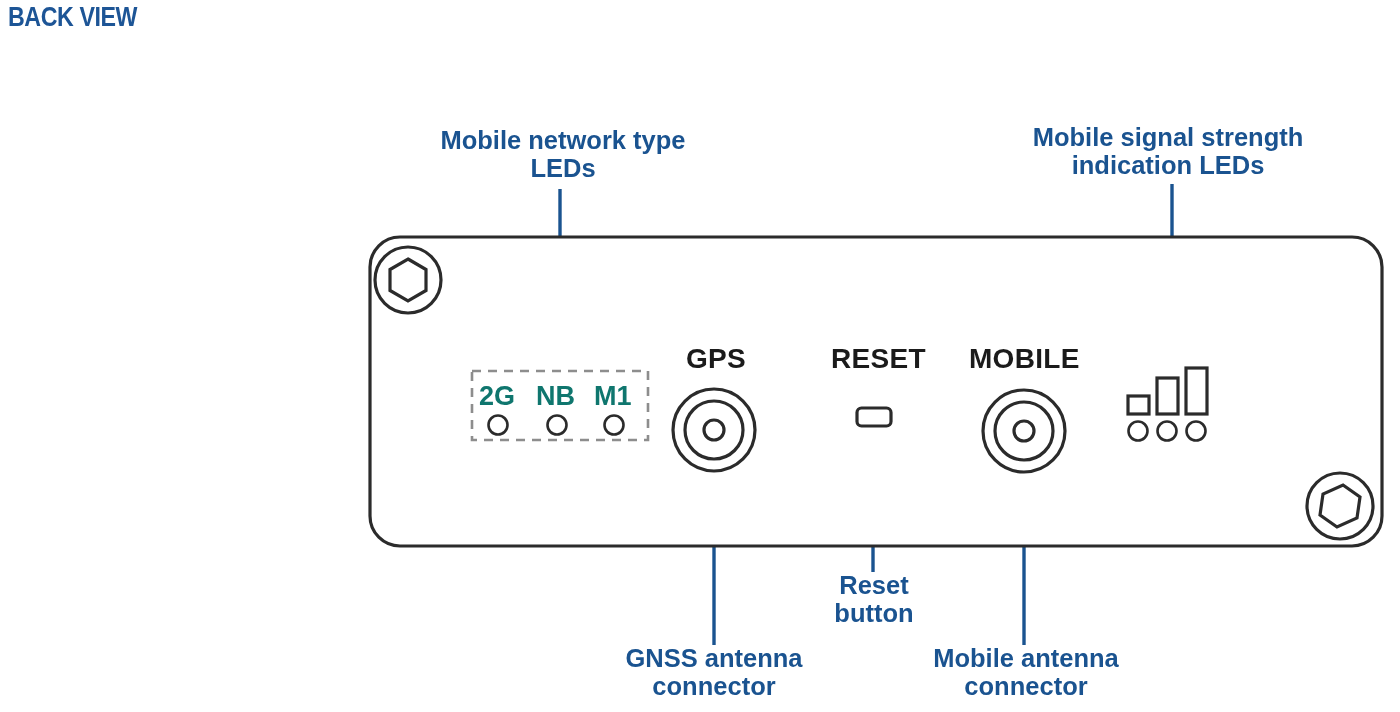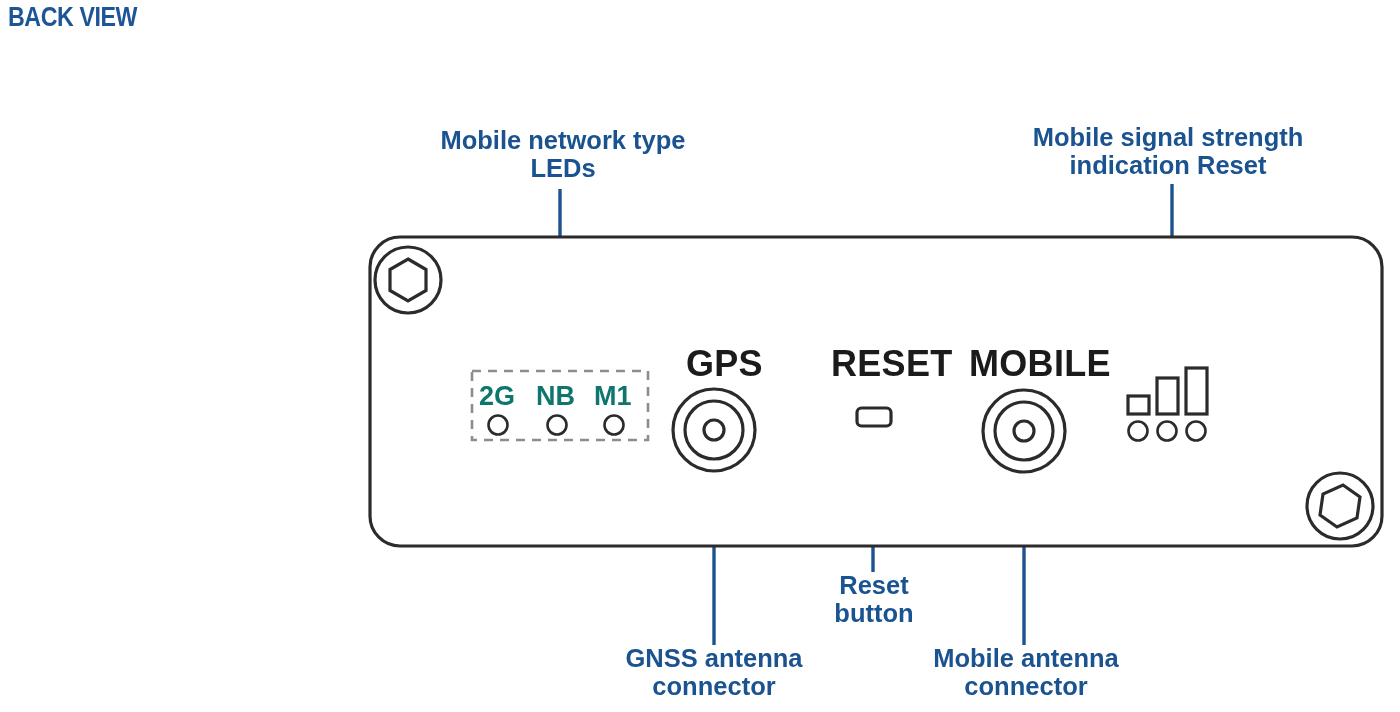--- a/index.html
+++ b/index.html
@@ -65,21 +65,21 @@
     font-family: "Liberation Sans", sans-serif;
     font-weight: 700;
     white-space: nowrap;
   }
   .sim-notice {
     left: 716px;
     top: 274px;
     font-size: 19px;
     letter-spacing: 0.2px;
   }
-  .port-label { font-size: 36px; letter-spacing: 0.3px; }
+  .port-label { font-size: 28px; letter-spacing: 0.3px; }
   .lbl-gps    { left: 686px; top: 343px; }
   .lbl-reset  { left: 831px; top: 343px; }
   .lbl-mobile { left: 969px; top: 343px; }
 
   .led-text {
     position: absolute;
     color: #0f766e;
     font-family: "Liberation Sans", sans-serif;
     font-weight: 700;
     font-size: 27px;
@@ -152,21 +152,21 @@
   <div class="panel-text port-label lbl-reset">RESET</div>
   <div class="panel-text port-label lbl-mobile">MOBILE</div>
 
   <div class="led-text led-2g">2G</div>
   <div class="led-text led-nb">NB</div>
   <div class="led-text led-m1">M1</div>
 
   <div class="callout-label cl-net-type">Mobile network type
 LEDs</div>
   <div class="callout-label cl-signal">Mobile signal strength
-indication Reset</div>
+indication LEDs</div>
   <div class="callout-label cl-gnss">GNSS  antenna
 connector</div>
   <div class="callout-label cl-reset">Reset
 button</div>
   <div class="callout-label cl-mobile-ant">Mobile antenna
 connector</div>
 
 </div>
 
 </body></html>

